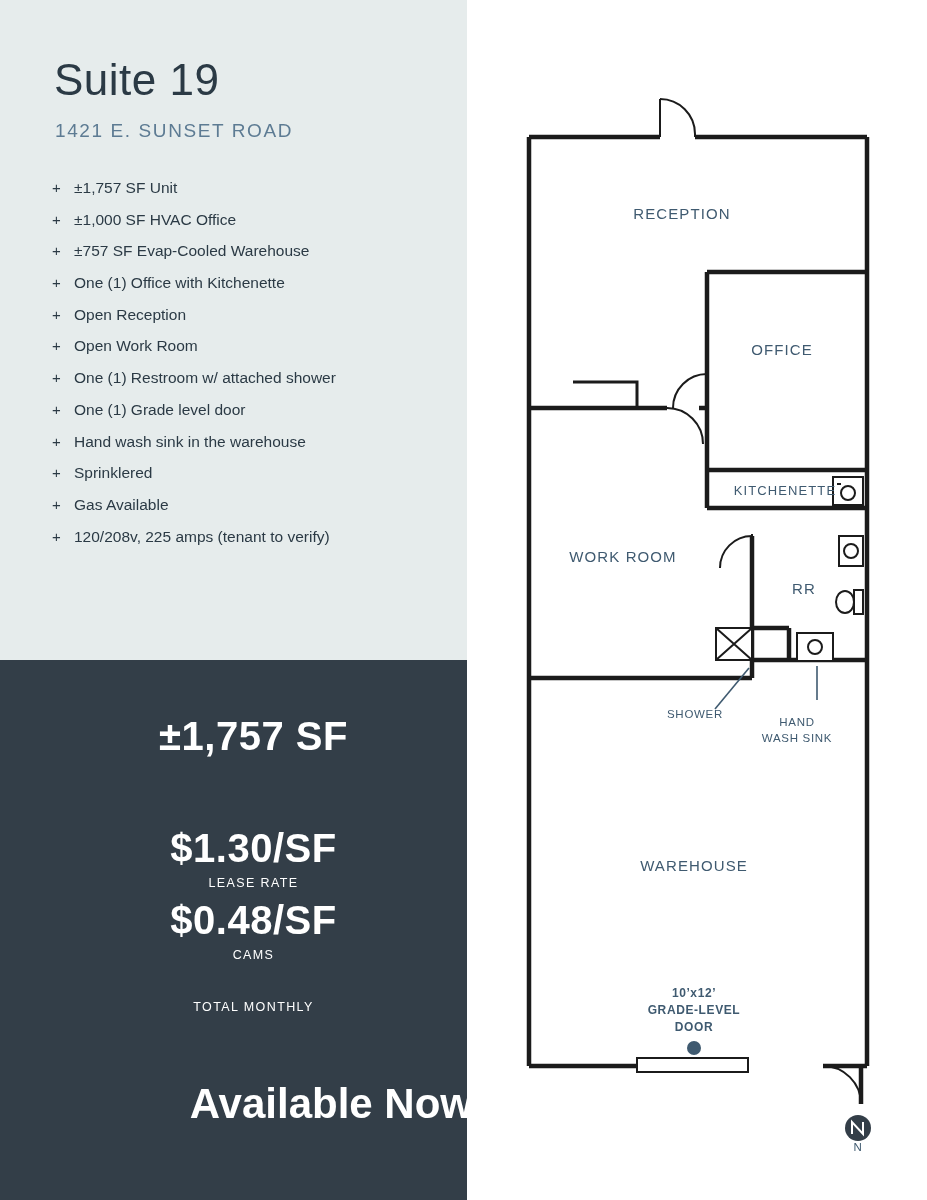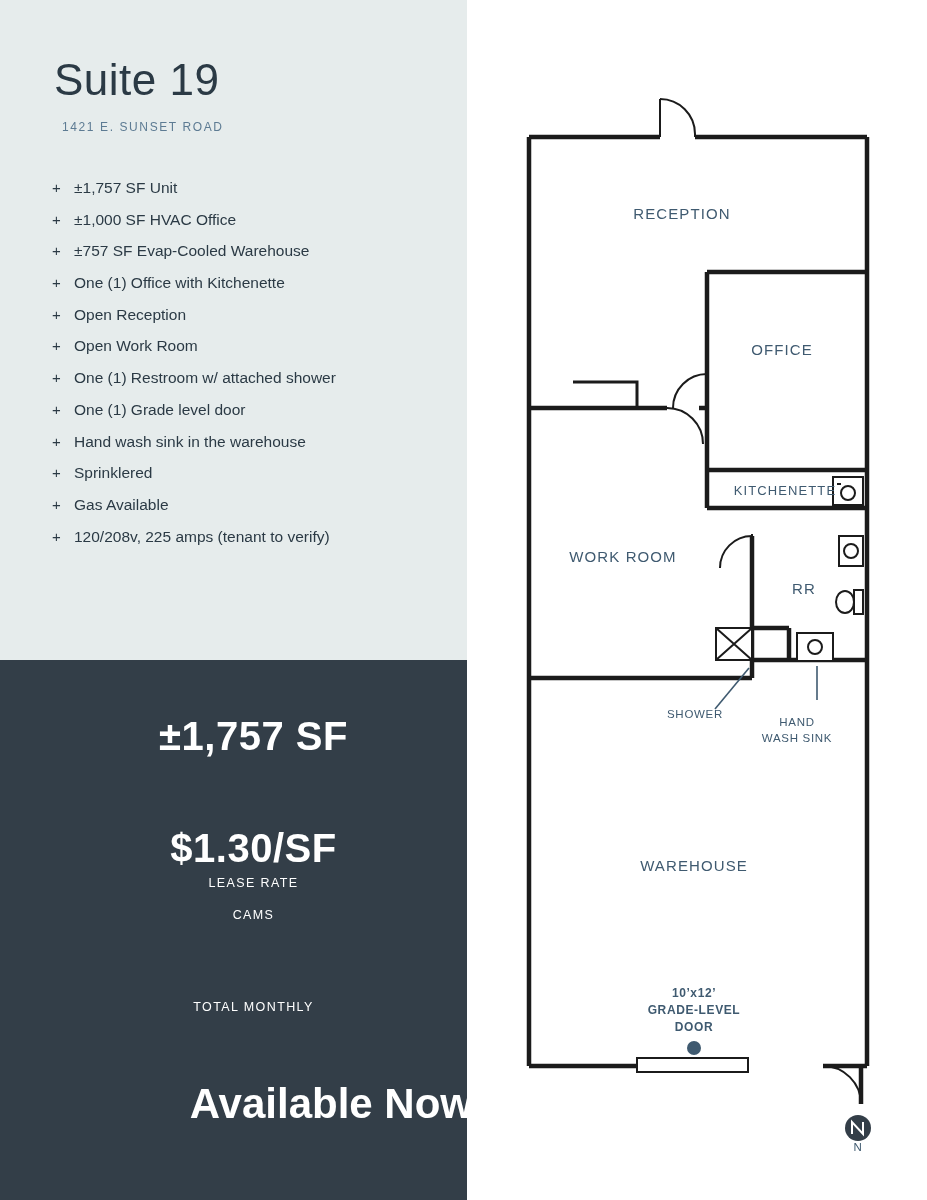--- a/index.html
+++ b/index.html
@@ -40,23 +40,23 @@
     left: 54px;
     top: 58px;
     font-size: 44px;
     letter-spacing: 0.5px;
     color: #2b3a45;
     font-weight: 400;
     line-height: 1;
   }
   .suite-address {
     position: absolute;
-    left: 62px;
+    left: 55px;
     top: 120px;
-    font-size: 12px;
+    font-size: 19px;
     letter-spacing: 1.6px;
     color: #5d7b93;
     font-weight: 500;
   }
   .feature-list {
     position: absolute;
     left: 52px;
     top: 180px;
     width: 400px;
   }
@@ -249,20 +249,21 @@
 
     <div class="stats-panel">
       <div class="stat stat-1">
         <div class="stat-value">±1,757 SF</div>
       </div>
       <div class="stat stat-2">
         <div class="stat-value">$1.30/SF</div>
         <div class="stat-label">LEASE RATE</div>
       </div>
       <div class="stat stat-3">
+        <div class="stat-value">$0.48/SF</div>
         <div class="stat-label">CAMS</div>
       </div>
       <div class="stat stat-4">
         <div class="stat-label">TOTAL MONTHLY</div>
       </div>
       <div class="available-now">Available Now!</div>
     </div>
   </div>
 
   <div class="plan-area">

